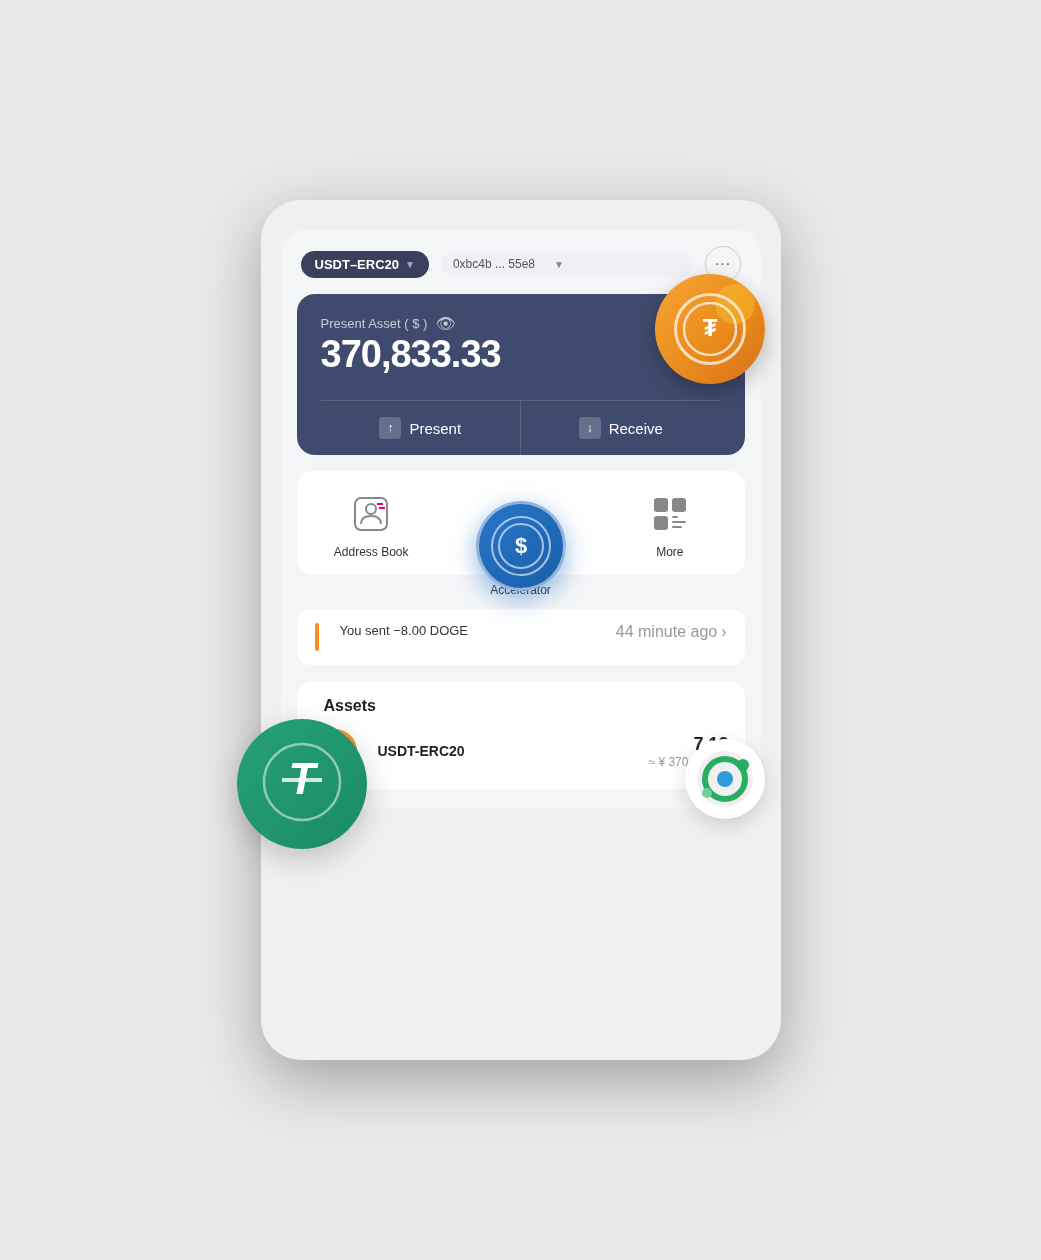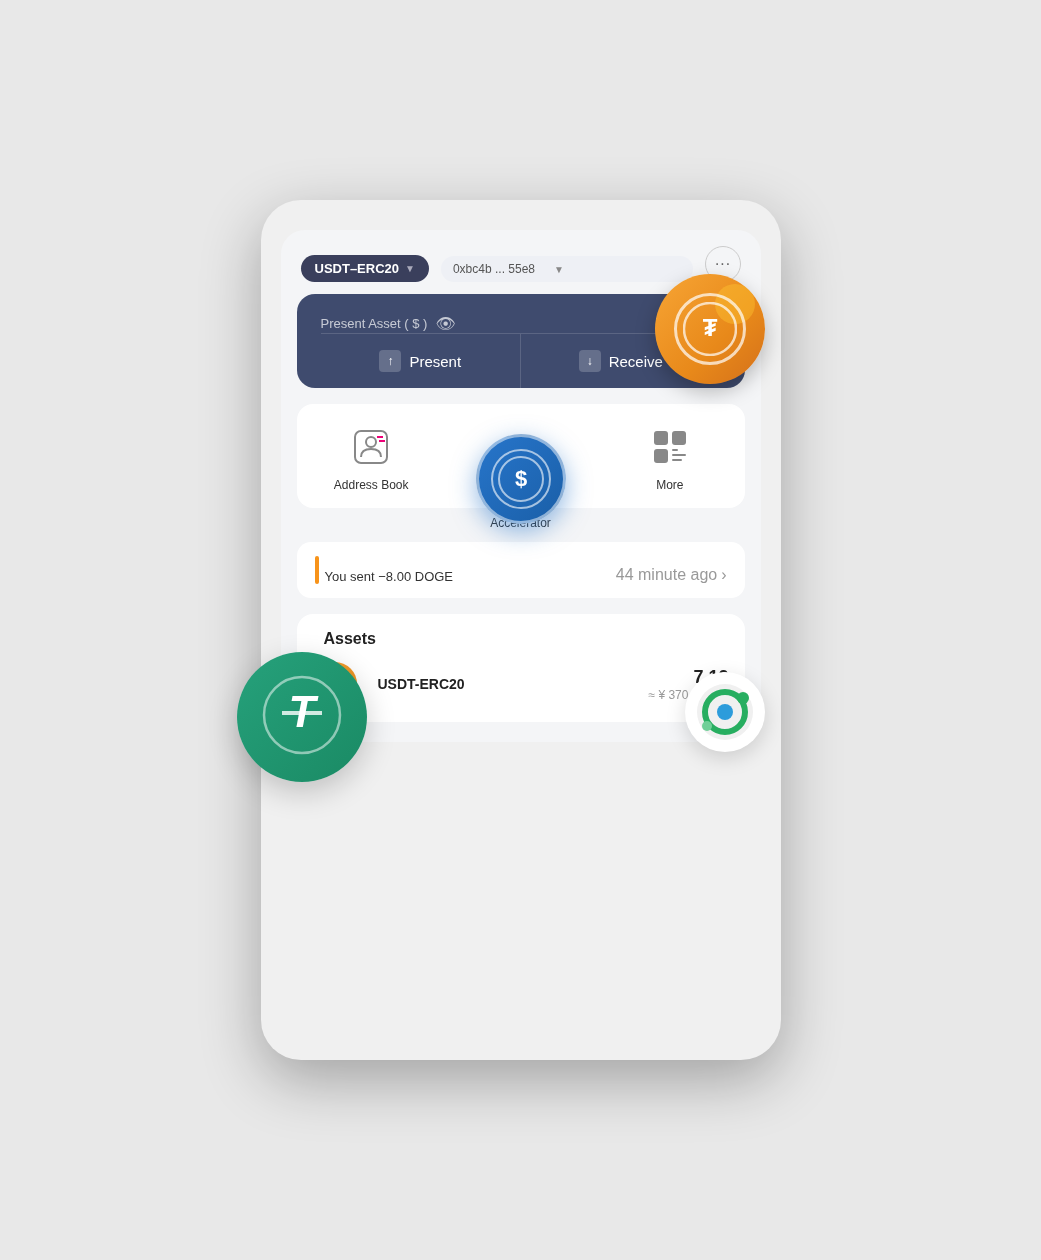--- a/index.html
+++ b/index.html
@@ -27,21 +27,21 @@
       background: #f4f5f7;
       border-radius: 24px;
       overflow: visible;
       position: relative;
       padding-bottom: 20px;
     }
 
     
     .header {
       display: flex;
-      align-items: flex-end;
+      align-items: center;
       padding: 16px 20px 12px;
       gap: 12px;
     }
 
     .token-selector {
       background: #3a3f5c;
       color: #fff;
       border-radius: 20px;
       padding: 6px 14px;
       display: flex;
@@ -271,22 +271,22 @@
       font-weight: 900;
     }
 
     
     .transaction-row {
       background: #fff;
       margin: 0 16px 16px;
       border-radius: 14px;
       padding: 14px 18px;
       display: flex;
-      align-items: flex-end;
-      gap: 6px;
+      align-items: flex-start;
+      gap: 21px;
     }
 
     .tx-indicator {
       width: 4px;
       height: 28px;
       background: #f7931a;
       border-radius: 2px;
     }
 
     .tx-text {
@@ -442,20 +442,21 @@
 
     <div class="asset-card" style="position:relative; overflow:visible;">
       <div class="asset-label">
         <span>Present Asset ( $ )</span>
         <span class="eye-icon">👁</span>
       </div>
       <div class="all-assets-btn">
         <span style="font-size:14px;">⊟</span>
         <span>All Assets</span>
       </div>
+      <div class="asset-amount">370,833.33</div>
       <div class="asset-actions">
         <div class="action-btn">
           <div class="action-icon">↑</div>
           <span>Present</span>
         </div>
         <div class="action-btn">
           <div class="action-icon">↓</div>
           <span>Receive</span>
         </div>
       </div>

